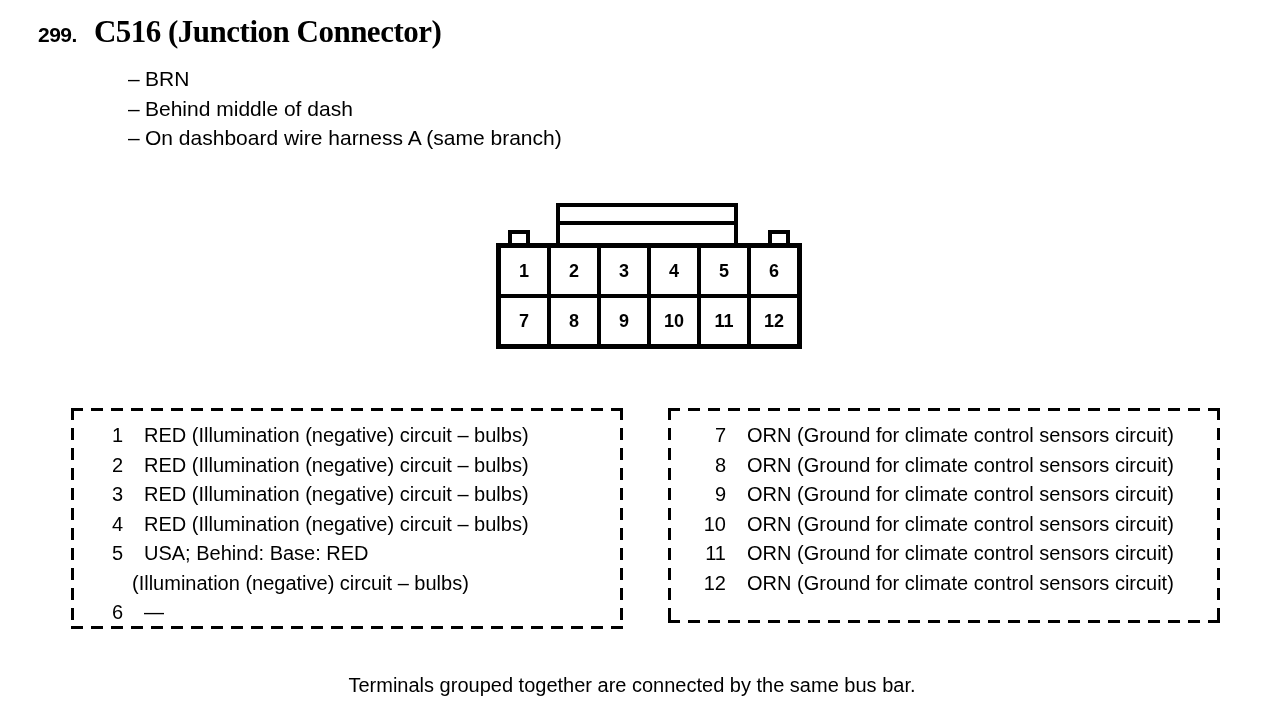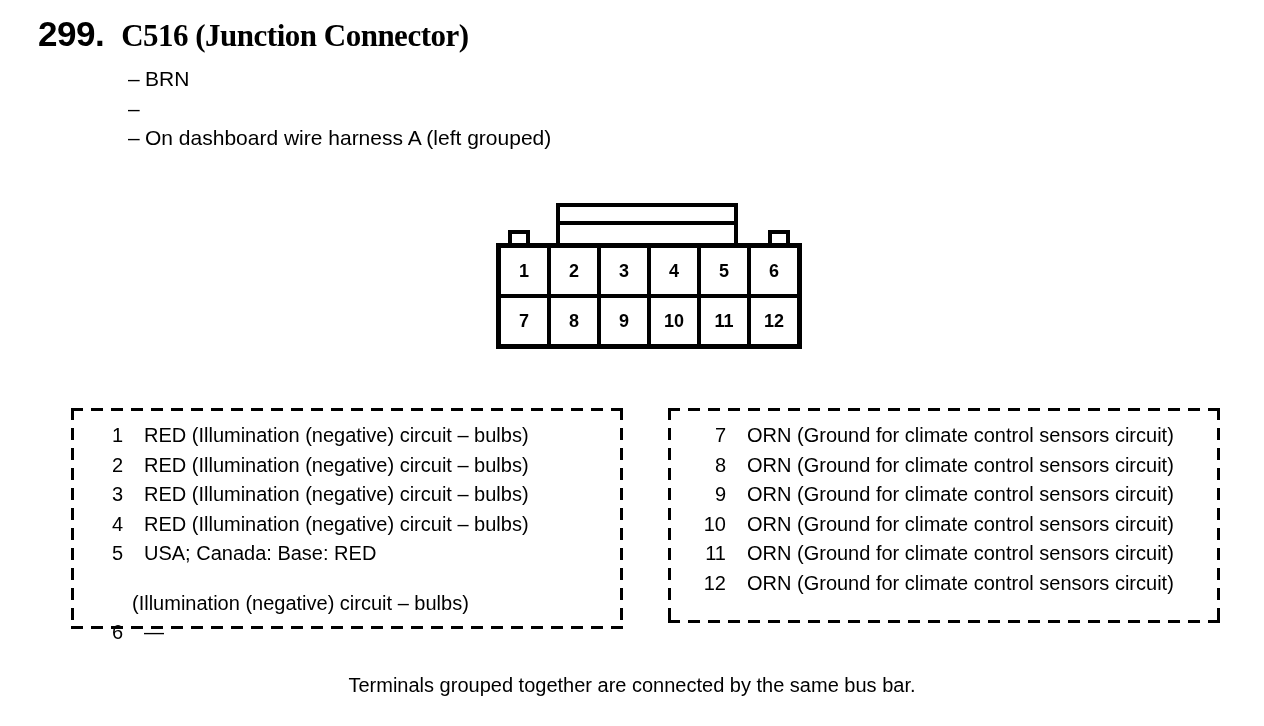--- a/index.html
+++ b/index.html
@@ -19,21 +19,21 @@
   
   .header {
     position: absolute;
     left: 38px;
     top: 14px;
     display: flex;
     align-items: baseline;
     white-space: nowrap;
   }
   .header-number {
-    font-size: 35px;
+    font-size: 21px;
     font-weight: bold;
     letter-spacing: -0.5px;
     text-align: center;
   }
   .header-title {
     font-size: 31px;
     font-weight: bold;
     margin-left: 17px;
     letter-spacing: -0.5px;
     font-family: Liberation Serif, serif;
@@ -165,21 +165,21 @@
     font-size: 20px;
   }
   .term-box.left  .term-num { width: 52px; }
   .term-box.right .term-num { width: 58px; }
   .term-desc { margin-left: 21px; }
   .term-cont {
     font-size: 20px;
     line-height: 29.5px;
     white-space: nowrap;
   }
-  .term-box.left  .term-cont { margin-left: 61px; margin-top: 20px; }
+  .term-box.left  .term-cont { margin-left: 61px; }
 
   
   .footer {
     position: absolute;
     left: 0;
     top: 674px;
     width: 100%;
     text-align: center;
     font-size: 20px;
     white-space: nowrap;
@@ -193,24 +193,25 @@
   <span class="header-title">C516 (Junction Connector)</span>
 </div>
 
 <div class="notes">
   <div class="note-line">
     <span class="note-dash">–</span>
     <span>BRN</span>
   </div>
   <div class="note-line">
     <span class="note-dash">–</span>
+    <span>Behind middle of dash</span>
   </div>
   <div class="note-line">
     <span class="note-dash">–</span>
-    <span>On dashboard wire harness A (left grouped)</span>
+    <span>On dashboard wire harness A (same branch)</span>
   </div>
 </div>
 
 <div class="connector">
   <div class="conn-tab">
     <div class="conn-tab-divider"></div>
   </div>
   <div class="conn-notch left"></div>
   <div class="conn-notch right"></div>
 
@@ -247,21 +248,21 @@
     <div class="term-item">
       <span class="term-num">3</span>
       <span class="term-desc">RED (Illumination (negative) circuit – bulbs)</span>
     </div>
     <div class="term-item">
       <span class="term-num">4</span>
       <span class="term-desc">RED (Illumination (negative) circuit – bulbs)</span>
     </div>
     <div class="term-item">
       <span class="term-num">5</span>
-      <span class="term-desc">USA; Canada: Base: RED</span>
+      <span class="term-desc">USA; Behind: Base: RED</span>
     </div>
     <div class="term-cont">(Illumination (negative) circuit – bulbs)</div>
     <div class="term-item">
       <span class="term-num">6</span>
       <span class="term-desc">—</span>
     </div>
   </div>
 </div>
 
 <div class="term-box right">

